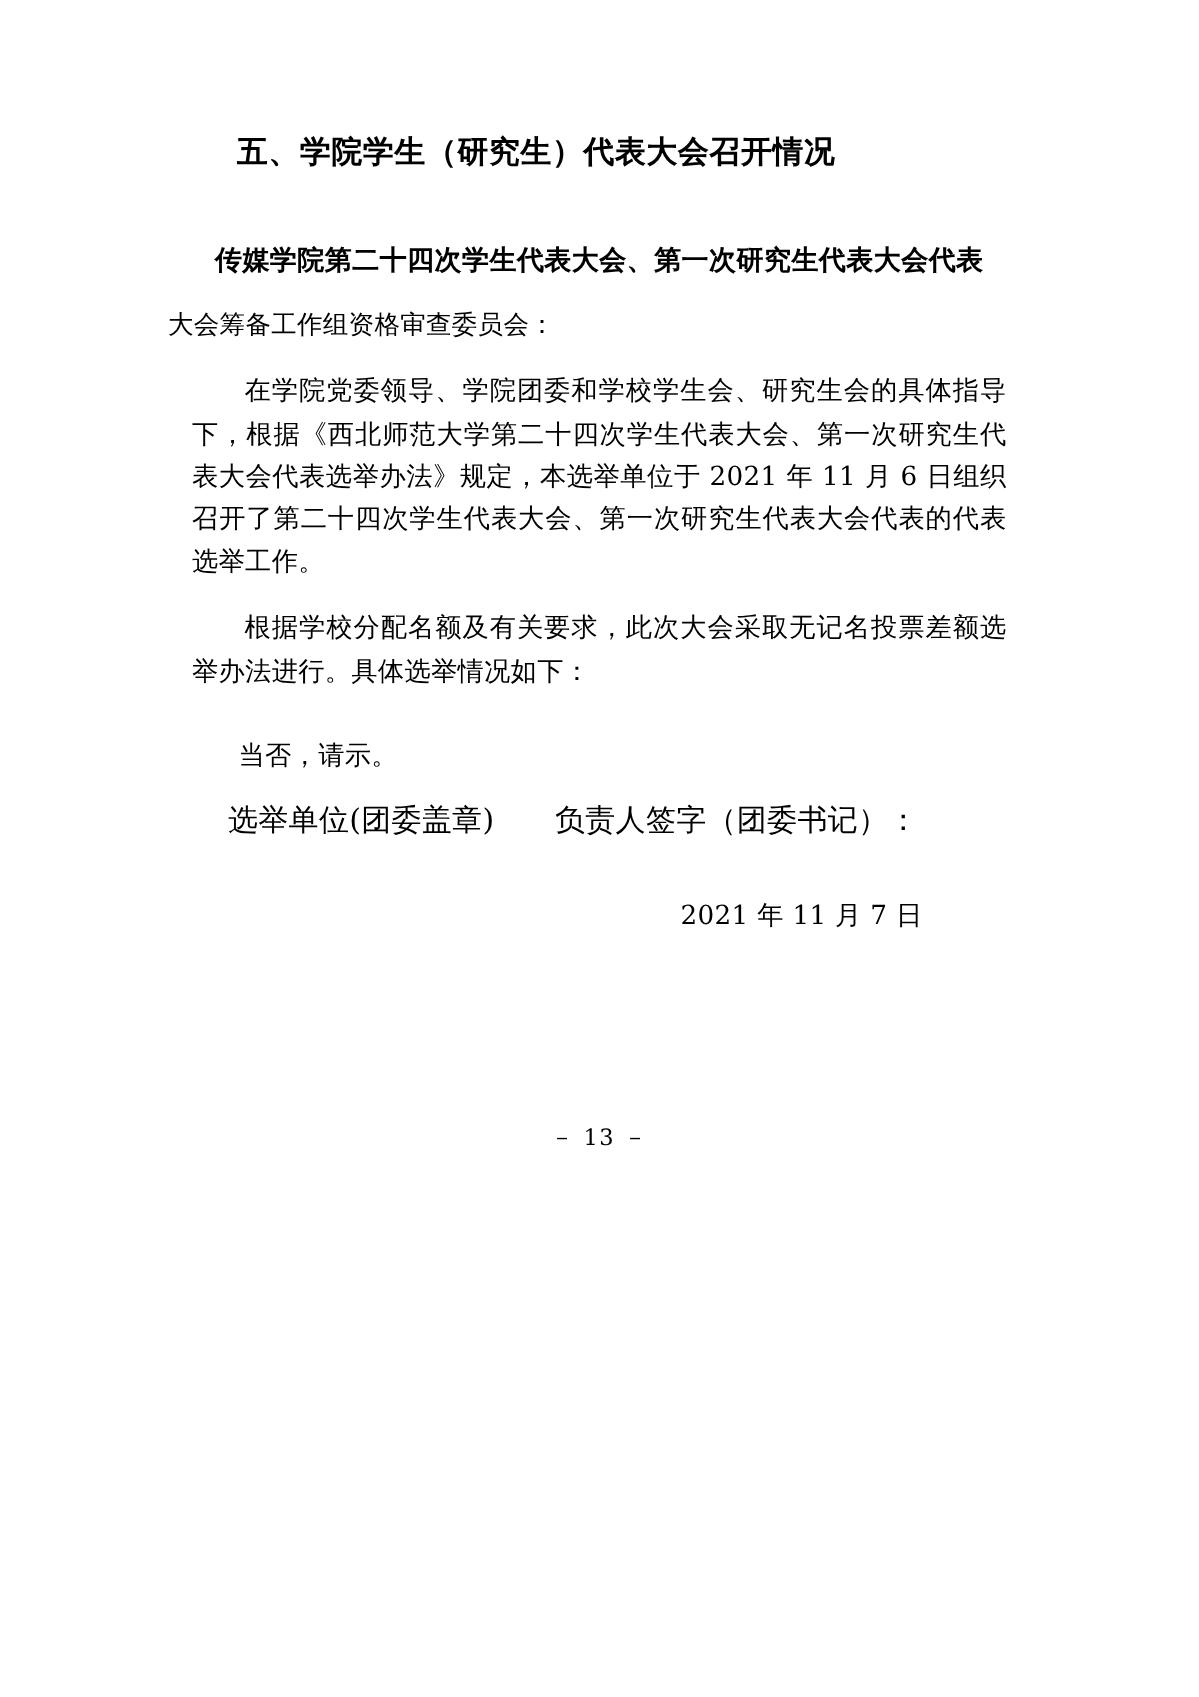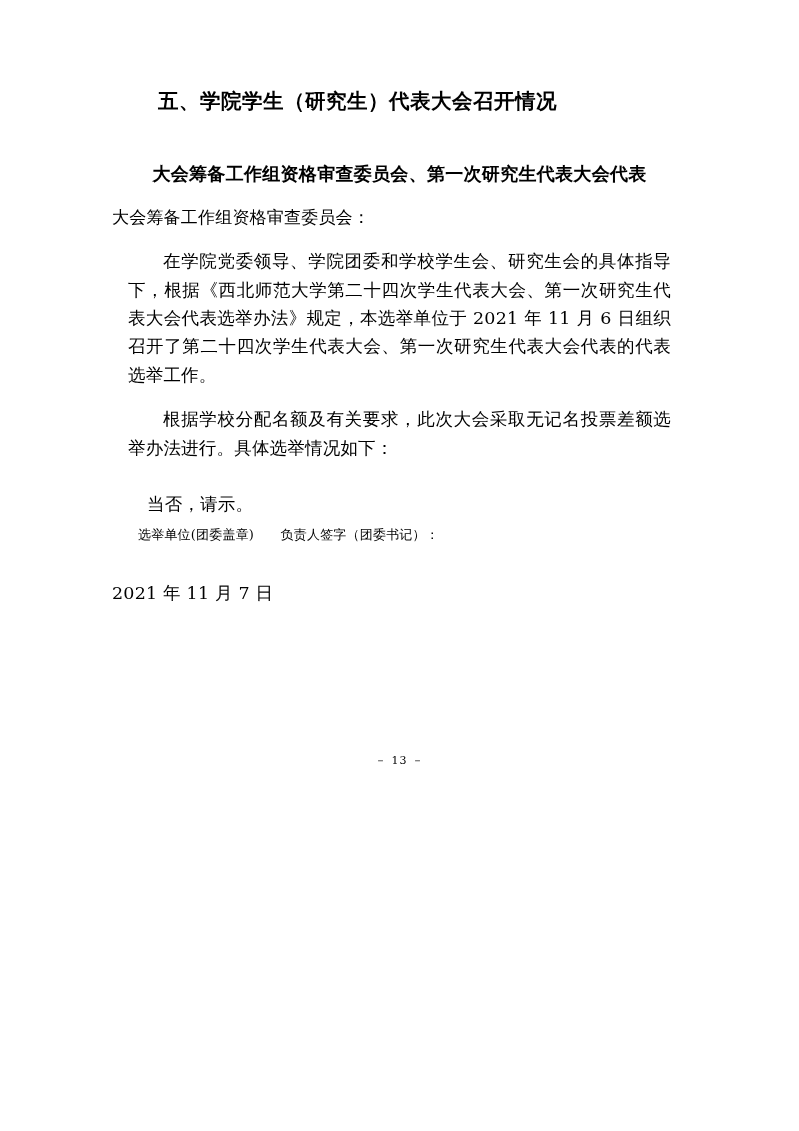--- a/index.html
+++ b/index.html
@@ -53,56 +53,57 @@
     text-indent: 2em;
     letter-spacing: 0.2px;
   }
   .closing-block {
     margin-top: 28px;
   }
   .closing-line {
     font-size: 17.5px;
     line-height: 1.62;
     text-indent: 2em;
-    margin: 0;
+    margin: 12px;
     letter-spacing: 0.2px;
   }
   .signature-line {
-    font-size: 13px;
+    font-size: 20px;
     line-height: 1.62;
     text-indent: 2em;
     margin: 6px 0 0 0;
     letter-spacing: 0.2px;
   }
   .date-line {
     font-size: 17.5px;
     line-height: 1.62;
     margin: 34px 72px 0 0;
+    text-align: right;
     letter-spacing: 0.2px;
   }
   .page-number {
     position: absolute;
     left: 0;
     right: 0;
     bottom: 48px;
     text-align: center;
-    font-size: 11px;
+    font-size: 15px;
     letter-spacing: 1px;
     margin-top: 16px;
   }
 </style>
 </head>
 <body>
 
 <div class="page">
 
   <h1 class="section-heading">五、学院学生（研究生）代表大会召开情况</h1>
 
   <div class="doc-title">
-    <div>大会筹备工作组资格审查委员会、第一次研究生代表大会代表</div>
+    <div>传媒学院第二十四次学生代表大会、第一次研究生代表大会代表</div>
   </div>
 
   <div class="addressee">大会筹备工作组资格审查委员会：</div>
 
   <p class="body-par">在学院党委领导、学院团委和学校学生会、研究生会的具体指导下，根据《西北师范大学第二十四次学生代表大会、第一次研究生代表大会代表选举办法》规定，本选举单位于 2021 年 11 月 6 日组织召开了第二十四次学生代表大会、第一次研究生代表大会代表的代表选举工作。</p>
 
   <p class="body-par">根据学校分配名额及有关要求，此次大会采取无记名投票差额选举办法进行。具体选举情况如下：</p>
 
 
 

